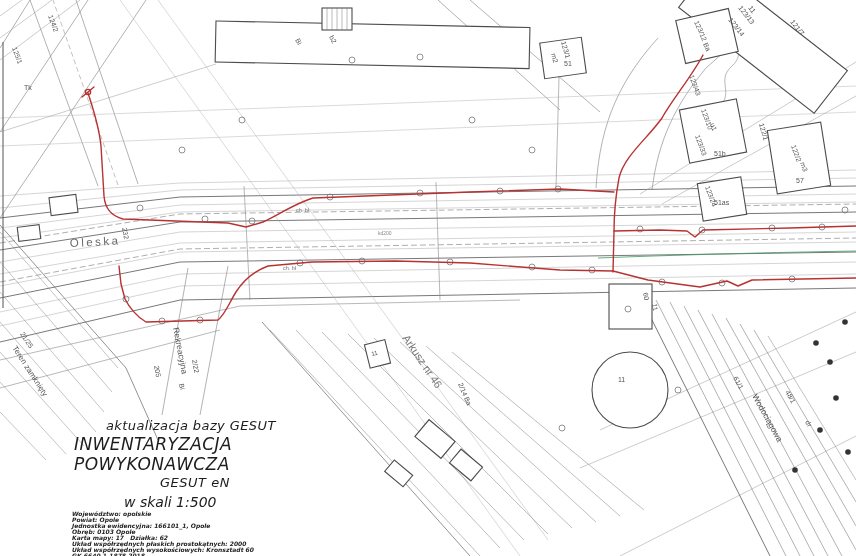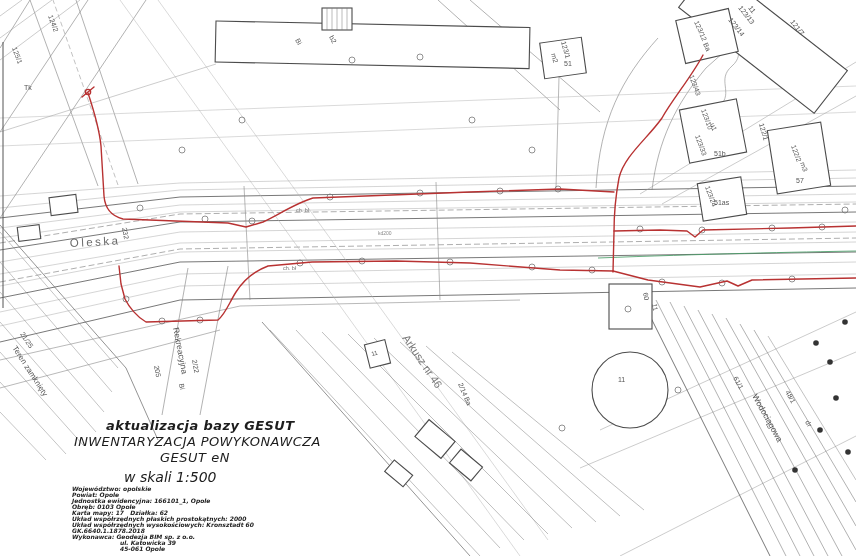--- a/index.html
+++ b/index.html
@@ -1,22 +1,22 @@
 <!DOCTYPE html>
 <html><head>
 <meta charset="utf-8">
 <style>
   html,body{margin:0;padding:0;background:#fff;}
   #stage{position:relative;width:856px;height:556px;overflow:hidden;background:#fff;
          font-family:"Liberation Sans",sans-serif;}
   #mapsvg{position:absolute;left:0;top:0;}
   .title-block{position:absolute;left:62px;top:418px;width:330px;color:#1d1d1d;
                font-family:"DejaVu Sans",sans-serif;font-style:italic;z-index:5;}
-  .title-block .t1{font-size:13px;padding-left:44px;letter-spacing:.4px;font-weight:bold;}
-  .title-block .t2{font-size:13px;padding-left:12px;letter-spacing:.4px;margin-top:1px;}
+  .title-block .t1{font-size:13px;padding-left:44px;letter-spacing:.4px;}
+  .title-block .t2{font-size:17px;padding-left:12px;letter-spacing:.4px;margin-top:1px;}
   .title-block .t3{font-size:13px;padding-left:98px;margin-top:1px;letter-spacing:.5px;}
   .title-block .t4{font-size:14px;padding-left:62px;margin:4px 0 1px 0;}
   .title-block .details{font-size:6px;line-height:6px;font-weight:600;padding-left:10px;color:#222;}
   .title-block .details div{white-space:pre;}
   .title-block .details .indent{padding-left:48px;}
 </style>
 </head>
 <body>
 
 <div id="stage">

